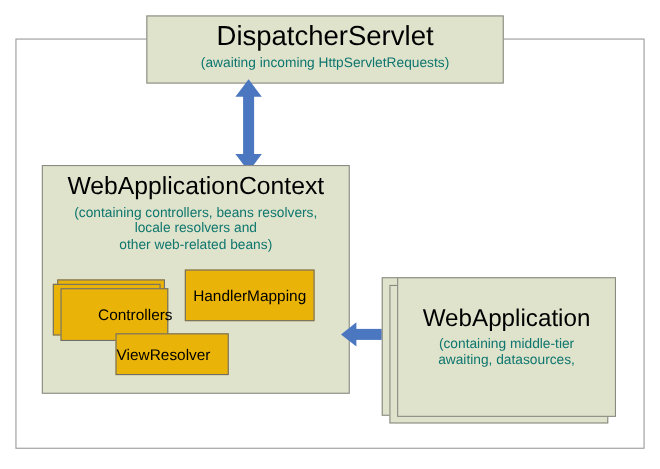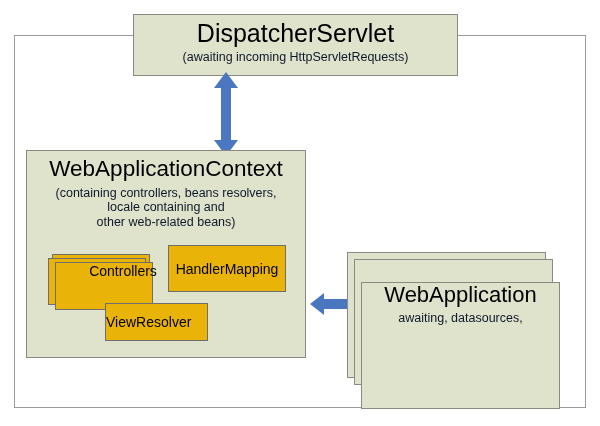--- a/index.html
+++ b/index.html
@@ -44,52 +44,52 @@
   }
 
   .box-title {
     text-align: center;
     color: #000000;
     font-weight: normal;
     line-height: 1.05;
   }
   .box-sub {
     text-align: center;
-    color: #0f172a;
+    color: #0f766e;
     line-height: 1.18;
   }
 
   
   #dispatcher-servlet {
     left: 133px;
     top: 14px;
     width: 325px;
     height: 62px;
     padding-top: 5px;
   }
   #dispatcher-servlet .box-title { font-size: 25px; }
   #dispatcher-servlet .box-sub   { font-size: 12.5px; margin-top: 4px; }
 
   
   #web-application-context {
-    left: 26px;
+    left: 38px;
     top: 150px;
     width: 280px;
     height: 208px;
     padding-top: 6px;
   }
   #web-application-context .box-title { font-size: 22.5px; }
   #web-application-context .box-sub   { font-size: 12.5px; margin-top: 5px; }
 
   
   #controllers-stack-back2 { left: 52px;  top: 254px; width: 98px; height: 47px; }
   #controllers-stack-back1 { left: 48px;  top: 258px; width: 98px; height: 47px; }
   #controllers-box {
     left: 55px; top: 262px; width: 98px; height: 48px;
-    display: flex; align-items: flex-start; justify-content: center; padding-left: 38px;
+    display: flex; align-items: center; justify-content: center; padding-left: 38px;
   }
   #controllers-box .comp-label { font-size: 14px; }
 
   #handler-mapping-box {
     left: 168px; top: 245px; width: 118px; height: 47px;
     display: flex; align-items: center; justify-content: center;
   }
   #handler-mapping-box .comp-label { font-size: 14px; }
 
   #view-resolver-box {
@@ -97,22 +97,22 @@
     display: flex; align-items: center; justify-content: flex-start;
   }
   #view-resolver-box .comp-label { font-size: 14px; }
 
   .comp-label { color: #000000; text-align: center; }
 
   
   #wac-stack-back2 { left: 347px; top: 252px; width: 199px; height: 126px; }
   #wac-stack-back1 { left: 354px; top: 259px; width: 199px; height: 126px; }
   #wac-front {
-    left: 361px; top: 282px; width: 199px; height: 127px;
-    padding-top: 0;
+    left: 361px; top: 252px; width: 199px; height: 127px;
+    padding-top: 24px;
   }
   #wac-front .box-title { font-size: 22px; }
   #wac-front .box-sub   { font-size: 12.5px; margin-top: 5px; }
 
   
   .arrow-svg { position: absolute; overflow: visible; }
   #arrow-vertical   { left: 206px; top: 72px;  width: 40px; height: 84px; }
   #arrow-horizontal { left: 310px; top: 288px; width: 56px; height: 32px; }
 </style>
 </head>
@@ -132,21 +132,21 @@
       <rect x="15" y="12" width="10" height="60"></rect>
       <polygon points="20,0 32,16 8,16"></polygon>
       <polygon points="20,84 32,68 8,68"></polygon>
     </g>
   </svg>
 
   <div class="olive-box" id="web-application-context">
     <div class="box-title">WebApplicationContext</div>
     <div class="box-sub">
       <div>(containing controllers, beans resolvers,</div>
-      <div>locale containing and</div>
+      <div>locale resolvers and</div>
       <div>other web-related beans)</div>
     </div>
   </div>
 
   <div class="white-box" id="controllers-stack-back2"></div>
   <div class="white-box" id="controllers-stack-back1"></div>
   <div class="white-box" id="controllers-box">
     <span class="comp-label">Controllers</span>
   </div>
 
@@ -166,17 +166,18 @@
     </g>
   </svg>
 
   <div class="olive-box" id="wac-stack-back2"></div>
   <div class="olive-box" id="wac-stack-back1"></div>
   <div class="olive-box" id="wac-front">
     <div class="box-title">
       <div>WebApplication</div>
     </div>
     <div class="box-sub">
+      <div>(containing middle-tier</div>
       <div>awaiting, datasources,</div>
     </div>
   </div>
 
 </div>
 
 </body></html>

